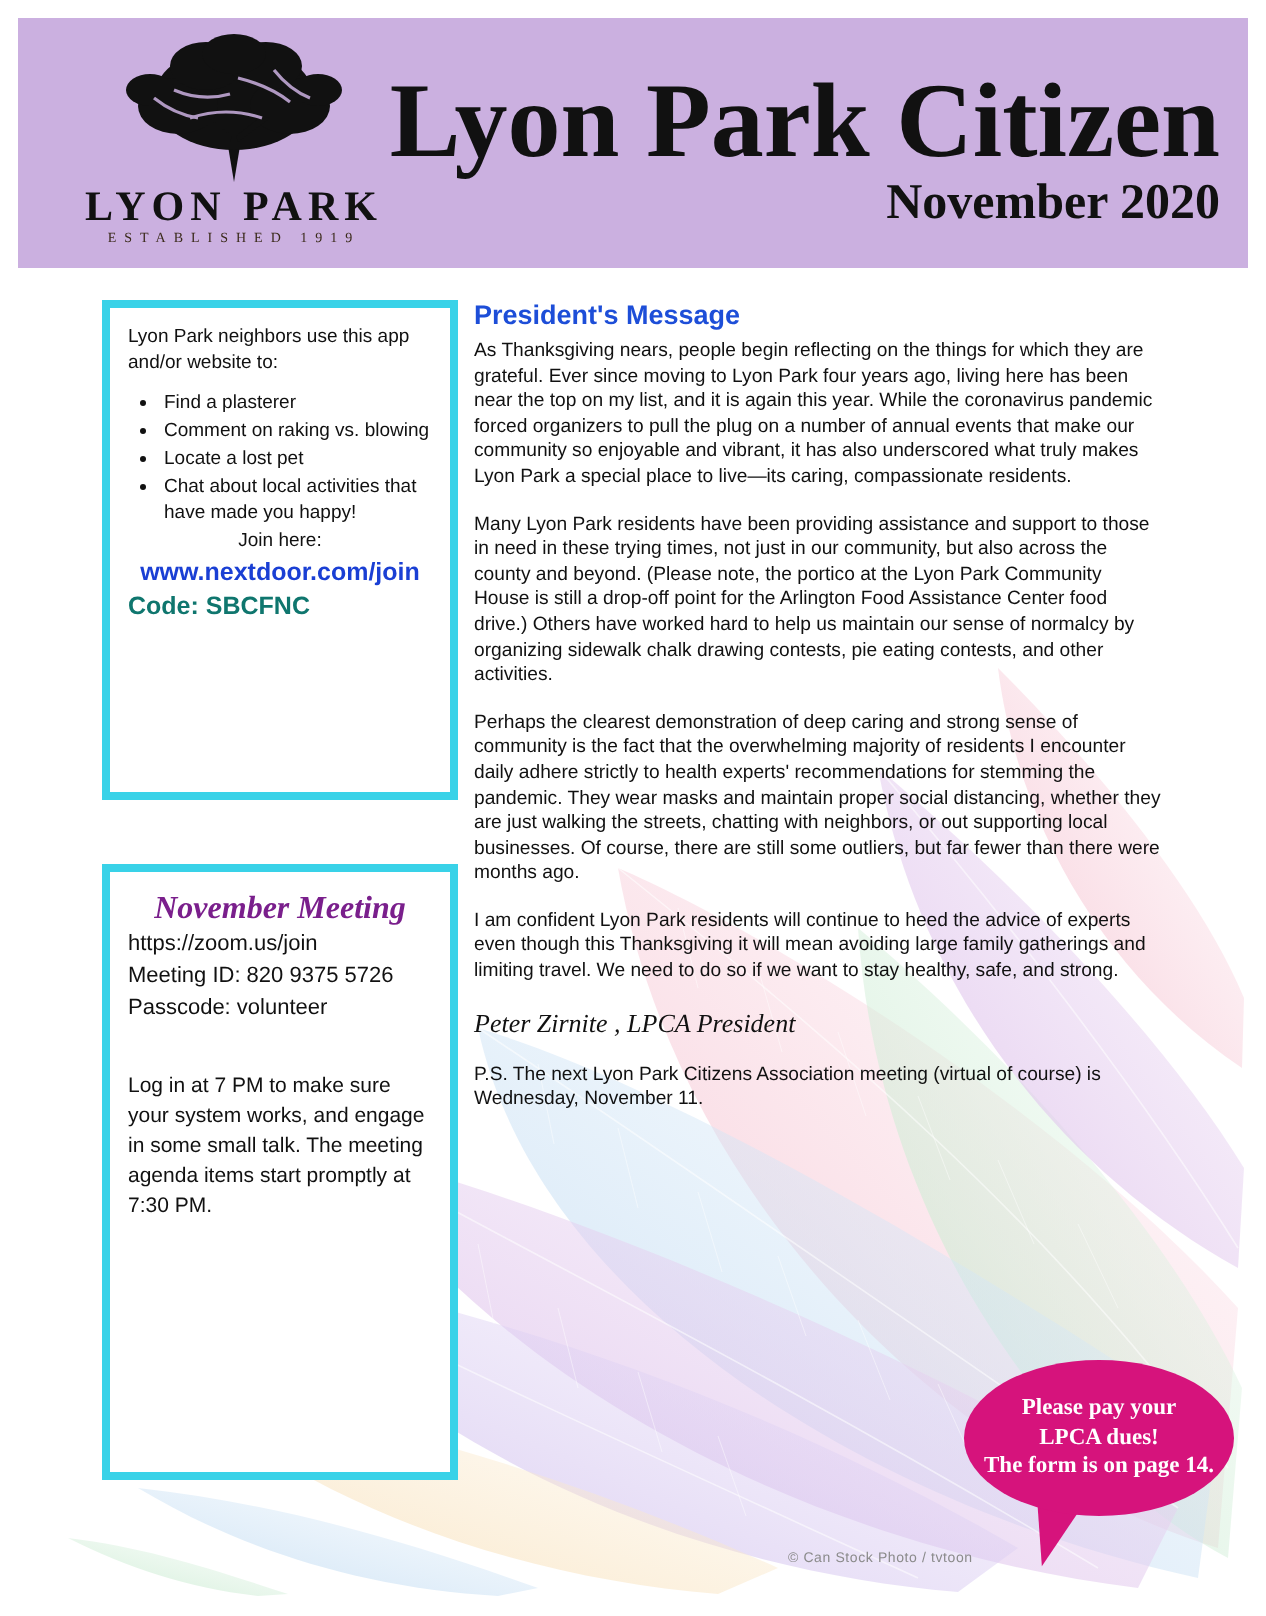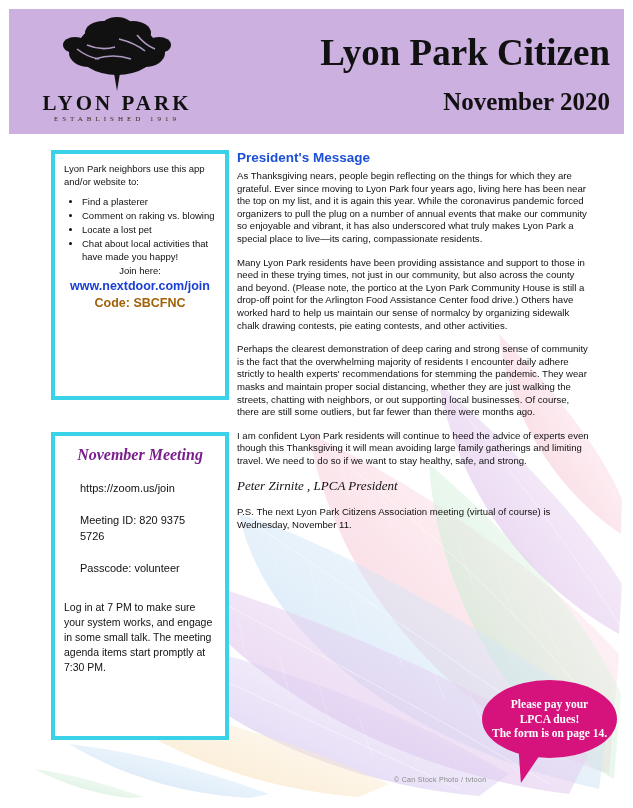--- a/index.html
+++ b/index.html
@@ -63,21 +63,21 @@
     font-family: "Liberation Serif", serif;
     font-size: 7px;
     letter-spacing: 4px;
     color: #3a2a1a;
   }
   .title-main {
     position: absolute;
     right: 14px;
     top: 22px;
     font-family: "Liberation Serif", serif;
-    font-size: 37px;
+    font-size: 53px;
     font-weight: 700;
     color: #111;
     letter-spacing: 0px;
     white-space: nowrap;
   }
   .title-date {
     position: absolute;
     right: 14px;
     top: 79px;
     font-family: "Liberation Serif", serif;
@@ -155,24 +155,23 @@
     color: #111;
   }
   .nd-link {
     text-align: center;
     font-size: 12.5px;
     font-weight: 700;
     color: #1a3fd4;
     margin-top: 3px;
   }
   .nd-code {
-    text-align: center;
     font-size: 12.5px;
     font-weight: 700;
-    color: #a16207;
+    color: #0f766e;
     margin-top: 3px;
   }
   .meet-title {
     text-align: center;
     font-family: "Liberation Serif", serif;
     font-size: 16px;
     font-weight: 700;
     font-style: italic;
     color: #7a1f8c;
     margin: 2px 0 0 0;
@@ -183,21 +182,21 @@
     font-size: 13px;
     font-weight: 700;
     font-style: italic;
     color: #111;
     margin: 1px 0 10px 0;
   }
   .meet-line {
     font-size: 11px;
     line-height: 16px;
     color: #111;
-    margin: 16px;
+    margin: 0;
   }
   .meet-note {
     font-size: 10.5px;
     line-height: 15px;
     color: #111;
     margin-top: 24px;
   }
   
   .article {
     position: absolute;
@@ -206,21 +205,21 @@
     width: 356px;
   }
   .article h2 {
     margin: 0 0 5px 0;
     font-size: 13.5px;
     font-weight: 700;
     color: #1d4ed8;
     font-family: "Liberation Sans", sans-serif;
   }
   .article p {
-    margin: 0 0 11px 0;
+    margin: 0 12px 11px 0;
     font-size: 9.6px;
     line-height: 12.6px;
     color: #111;
     text-align: left;
   }
   .signature {
     font-family: "Liberation Serif", serif;
     font-style: italic;
     font-size: 13px;
     color: #111;

